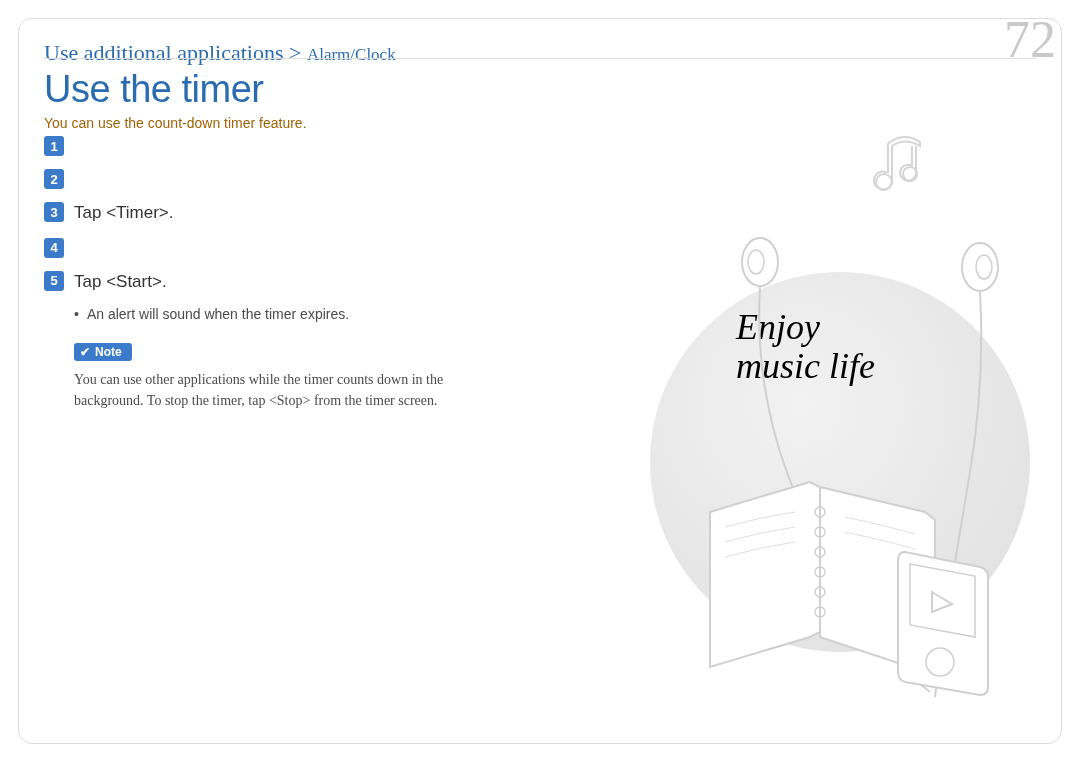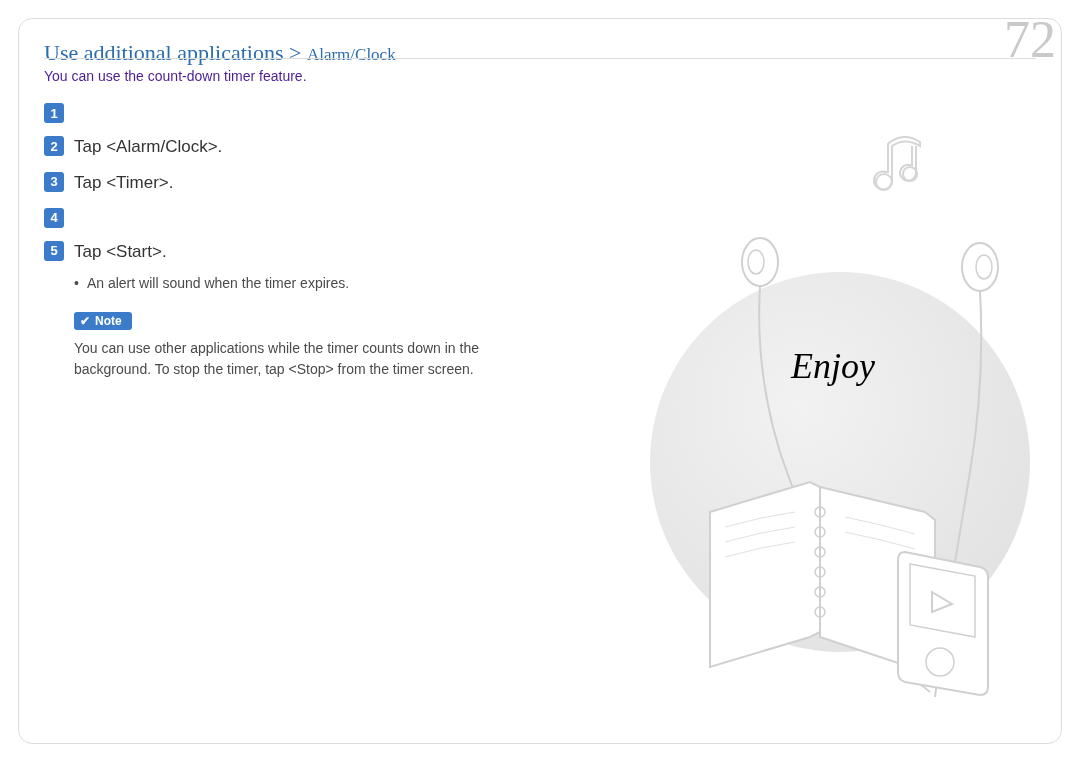--- a/index.html
+++ b/index.html
@@ -58,22 +58,22 @@
   .section-title {
     font-size: 38px;
     font-weight: 300;
     color: #2a6cb0;
     margin-bottom: 4px;
     font-family: Arial, Helvetica, sans-serif;
     letter-spacing: -0.5px;
   }
   .intro {
     font-size: 14px;
-    color: #4c1d95;
-    margin-bottom: 18px;
+    color: #a16207;
+    margin-bottom: 4px;
   }
   .steps {
     margin-left: 0;
   }
   .step {
     display: flex;
     align-items: flex-start;
     margin-bottom: 12px;
     font-size: 17px;
     color: #333;
@@ -125,20 +125,21 @@
   }
   .note-badge .check {
     margin-right: 5px;
     font-size: 12px;
   }
   .note-text {
     font-size: 14px;
     color: #4a4a4a;
     line-height: 1.5;
     max-width: 440px;
+    font-family: Liberation Serif, serif;
   }
   
   .illustration {
     position: absolute;
     right: 30px;
     bottom: 30px;
     width: 460px;
     height: 620px;
     pointer-events: none;
   }
@@ -190,29 +191,29 @@
 
 <div class="breadcrumb">
   <span>Use additional applications &gt; </span><span class="sub">Alarm/Clock</span>
 </div>
 
 <div class="page-number">72</div>
 
 <div class="divider"></div>
 
 <div class="content">
+  <h1 class="section-title">Use the timer</h1>
   <p class="intro">You can use the count-down timer feature.</p>
 
   <div class="steps">
     <div class="step">
       <span class="step-num">1</span>
     </div>
     <div class="step">
       <span class="step-num">2</span>
-      <span class="step-text">Tap &lt;Alarm/Clock&gt;.</span>
     </div>
     <div class="step">
       <span class="step-num">3</span>
       <span class="step-text">Tap &lt;Timer&gt;.</span>
     </div>
     <div class="step">
       <span class="step-num">4</span>
     </div>
     <div class="step">
       <span class="step-num">5</span>
@@ -231,20 +232,21 @@
     </div>
     <p class="note-text">You can use other applications while the timer counts down in the background. To stop the timer, tap &lt;Stop&gt; from the timer screen.</p>
   </div>
 </div>
 
 <div class="illustration">
   <div class="circle-bg"></div>
 
   <div class="enjoy-text">
     <div>Enjoy</div>
+    <div>music life</div>
   </div>
 
   <svg class="music-note-svg" width="60" height="70" viewBox="0 0 60 70">
     <path d="M 20 10 Q 35 0 50 10 L 50 14 Q 35 5 22 14 L 22 48 A 9 9 0 1 1 16 40 L 18 40 L 18 12 Z M 46 14 L 46 40 A 8 8 0 1 1 40 33 L 42 33 L 42 14" fill="none" stroke="#d5d5d5" stroke-width="2"></path>
     <circle cx="14" cy="50" r="8" fill="none" stroke="#d5d5d5" stroke-width="2"></circle>
     <circle cx="40" cy="42" r="7" fill="none" stroke="#d5d5d5" stroke-width="2"></circle>
   </svg>
 
   <svg class="earbuds-svg" width="320" height="500" viewBox="0 0 320 500">
     <ellipse cx="60" cy="40" rx="18" ry="24" fill="none" stroke="#d0d0d0" stroke-width="2"></ellipse>

